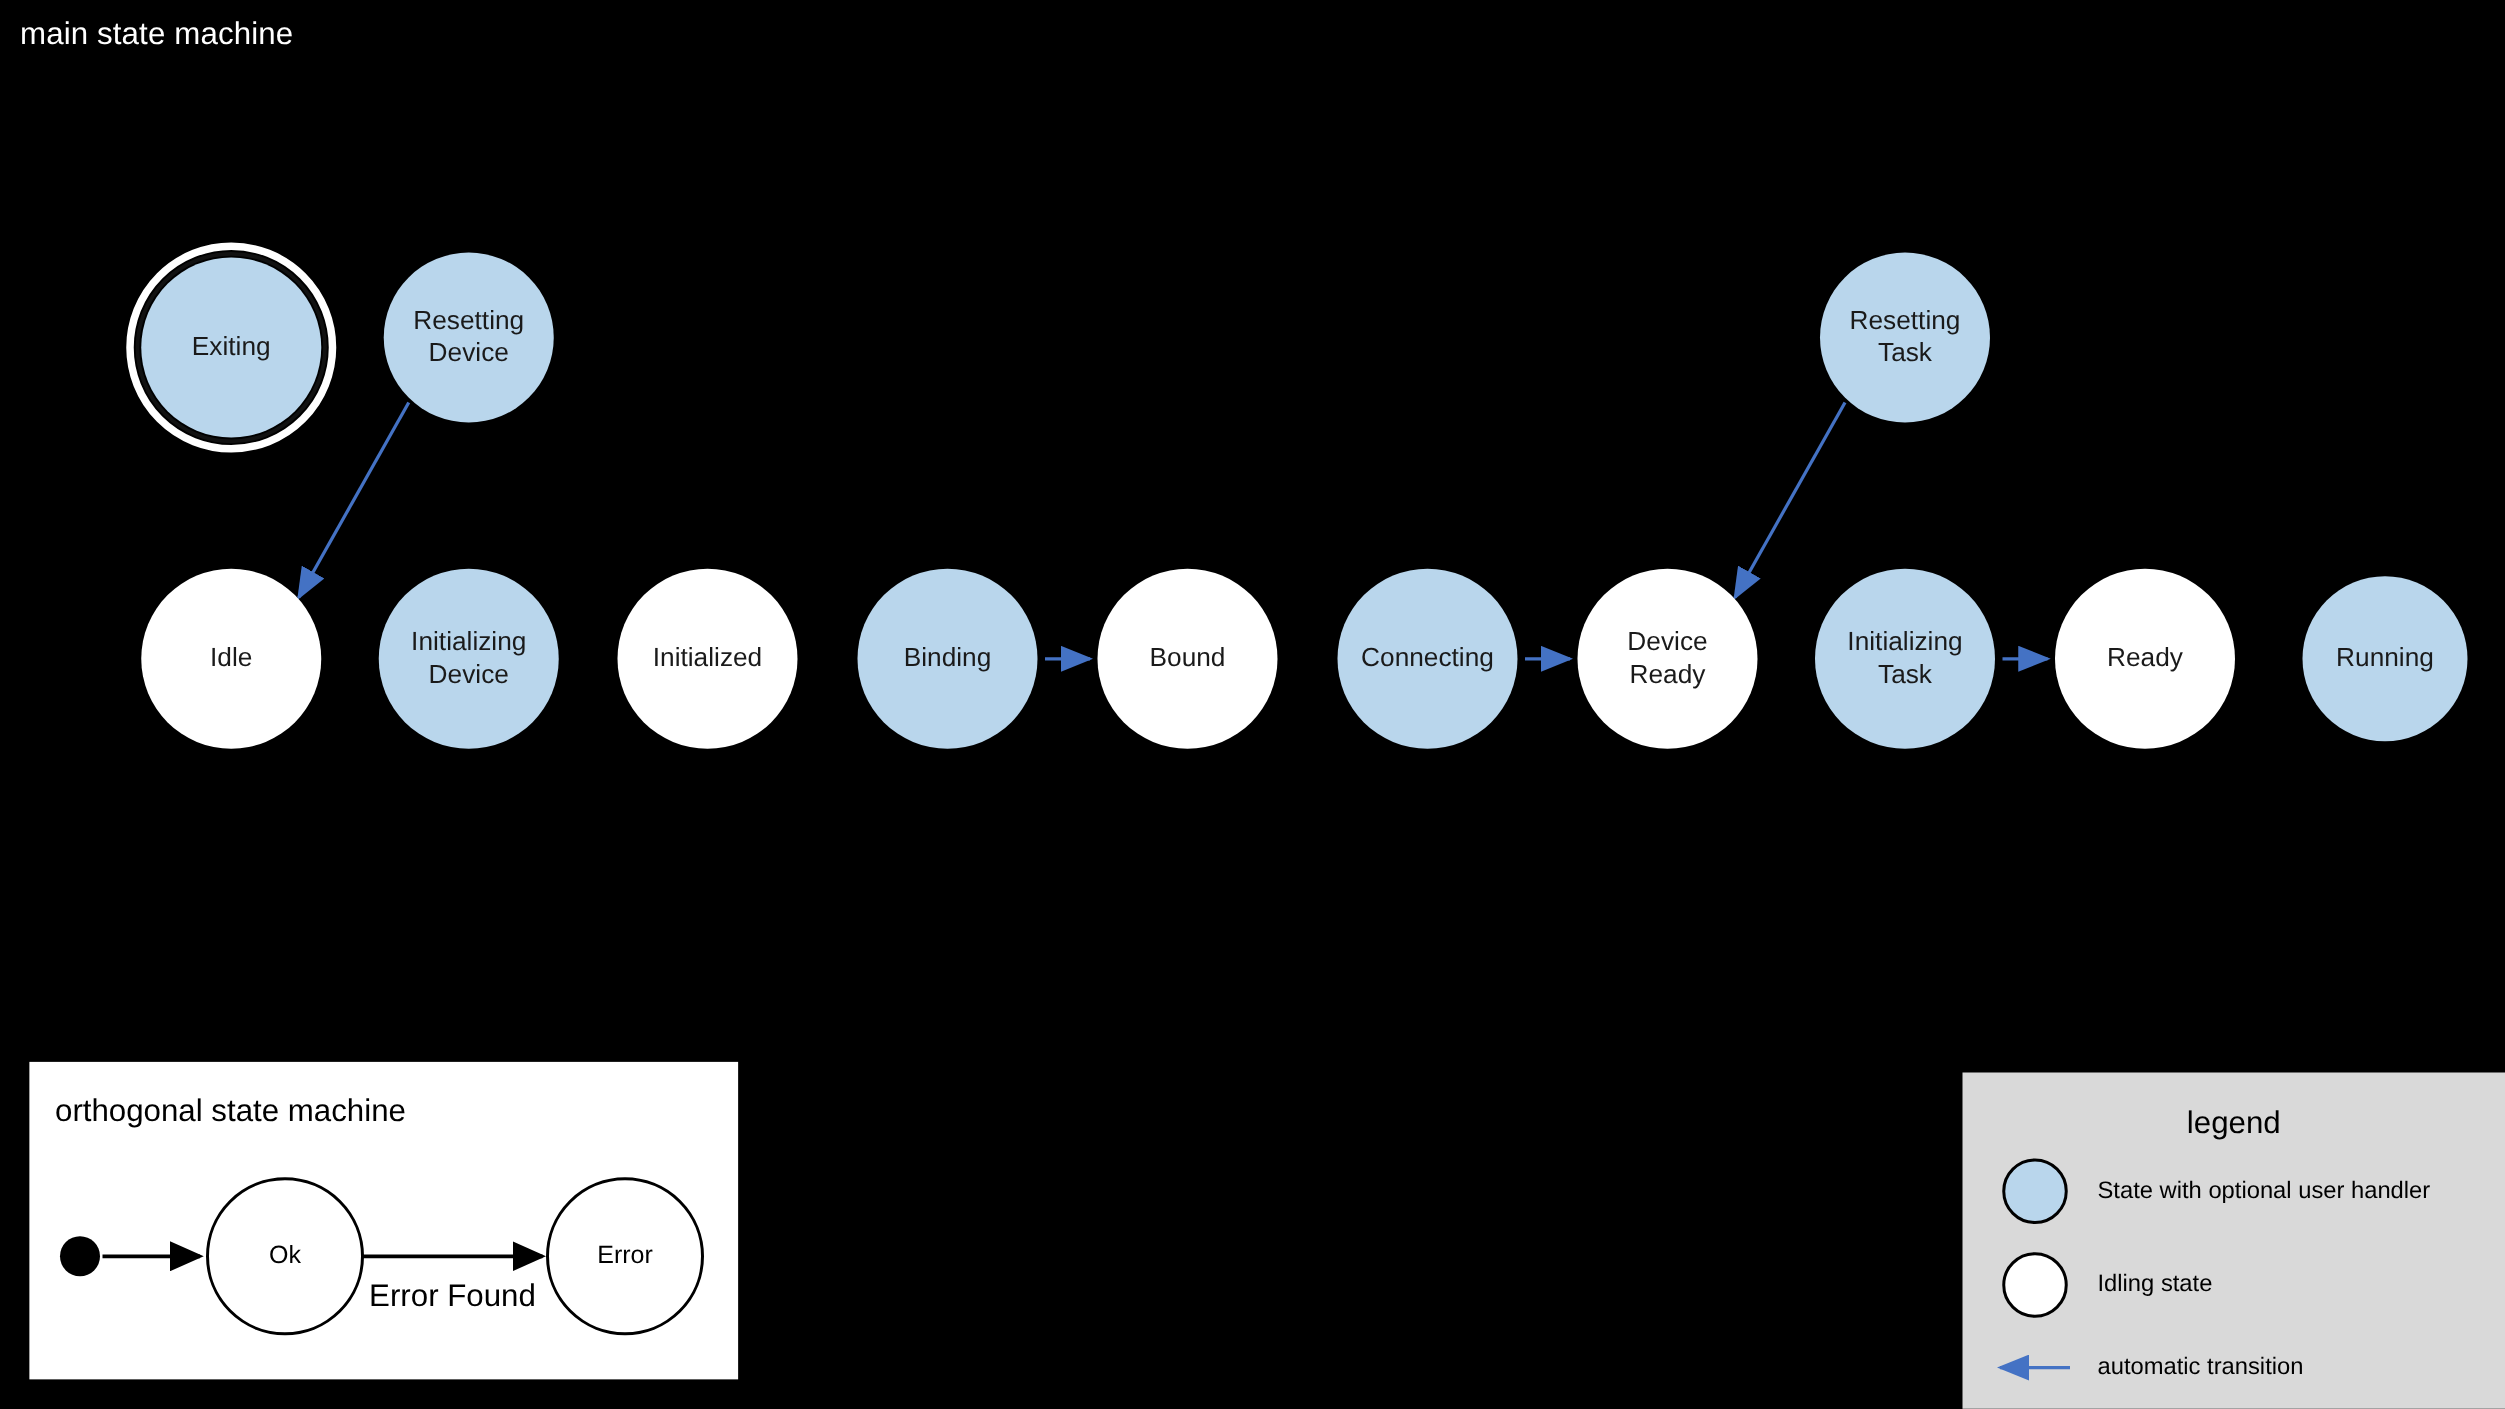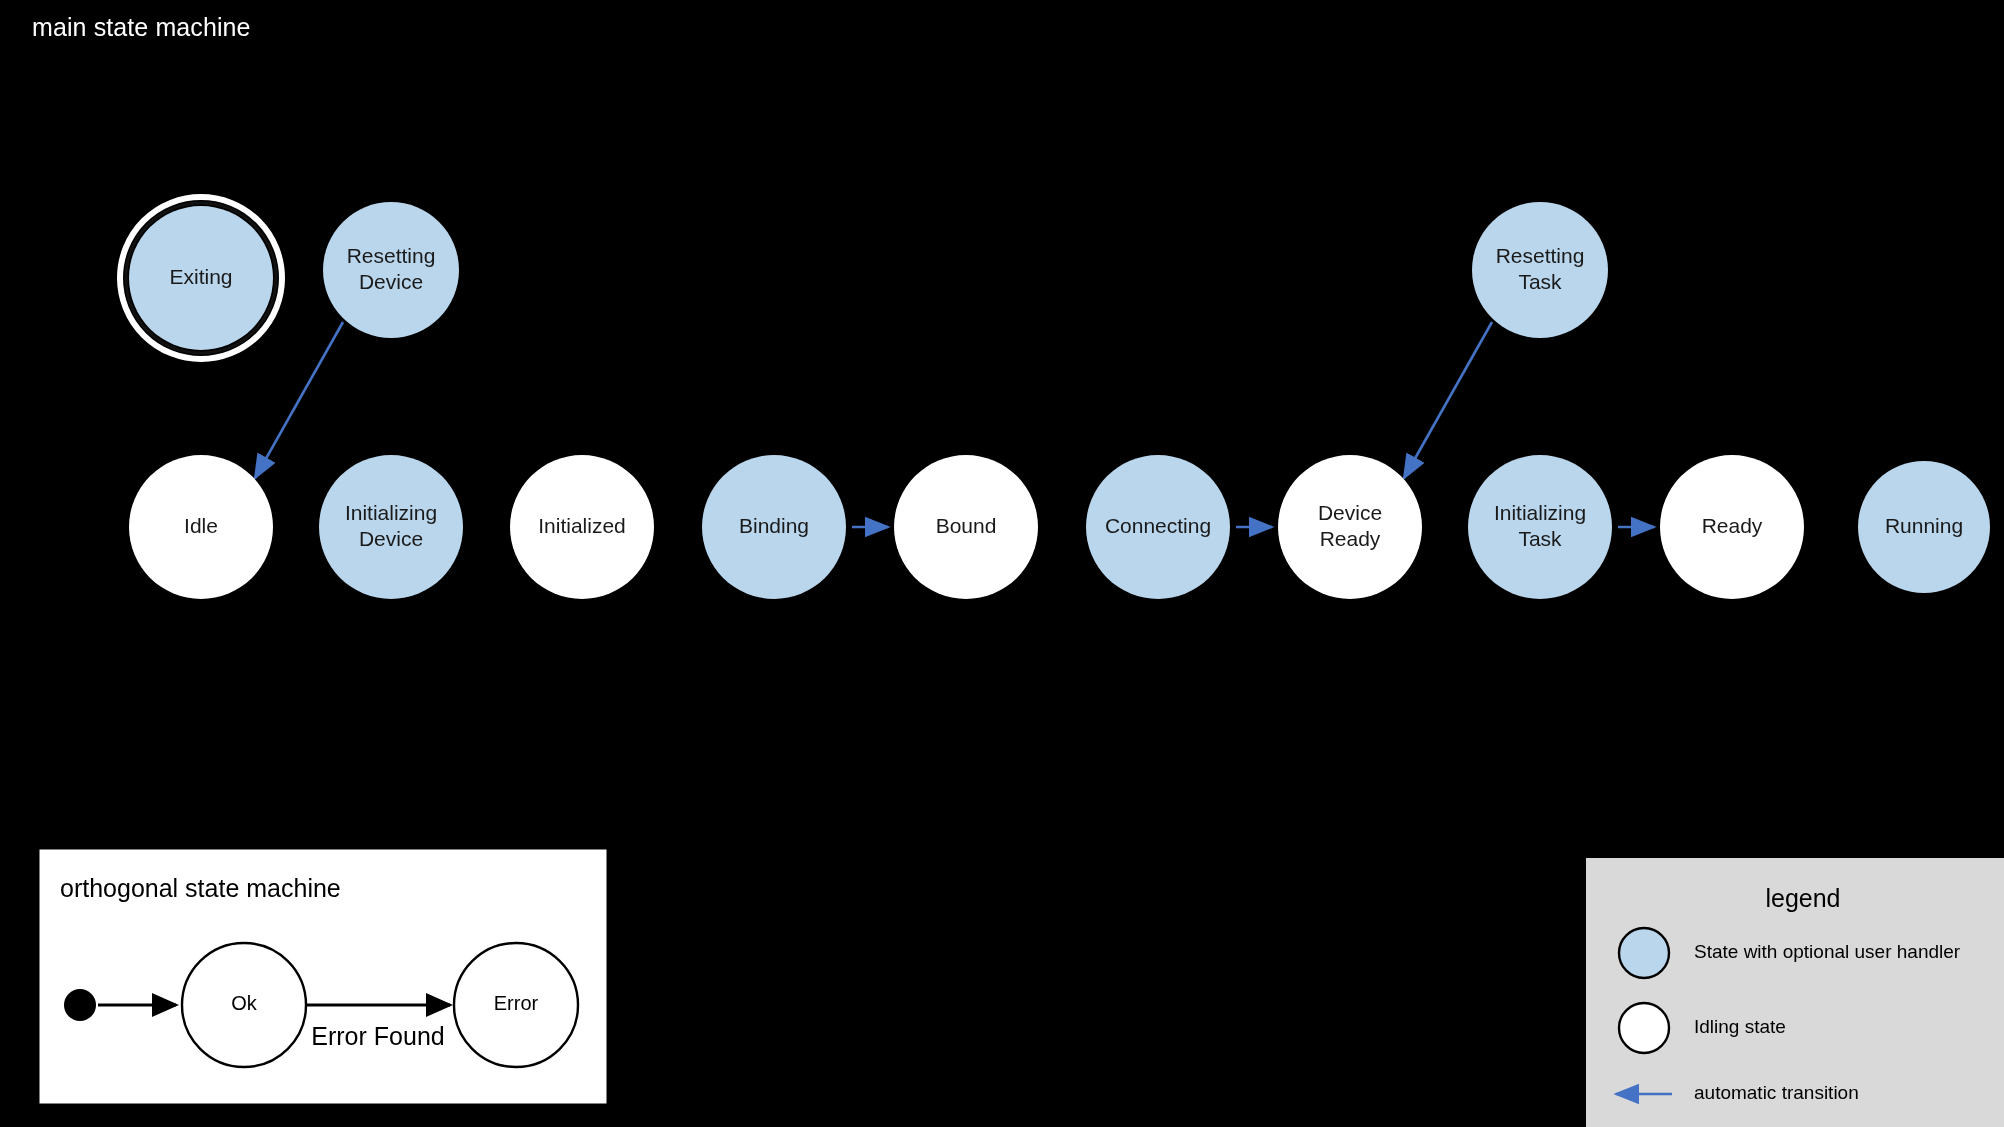--- a/index.html
+++ b/index.html
@@ -10,21 +10,21 @@
   body {
     width: 2004px;
     height: 1127px;
     position: relative;
     overflow: hidden;
     font-family: "Liberation Sans", sans-serif;
     -webkit-font-smoothing: antialiased;
   }
   #canvas {
     position: absolute;
-    left: 16px; top: 0;
+    left: 0; top: 0;
     width: 1624px;
     height: 1127px;
     background: #000000;
   }
   svg.layer {
     position: absolute;
     left: 0; top: 0;
     width: 2004px;
     height: 1127px;
     overflow: visible;

